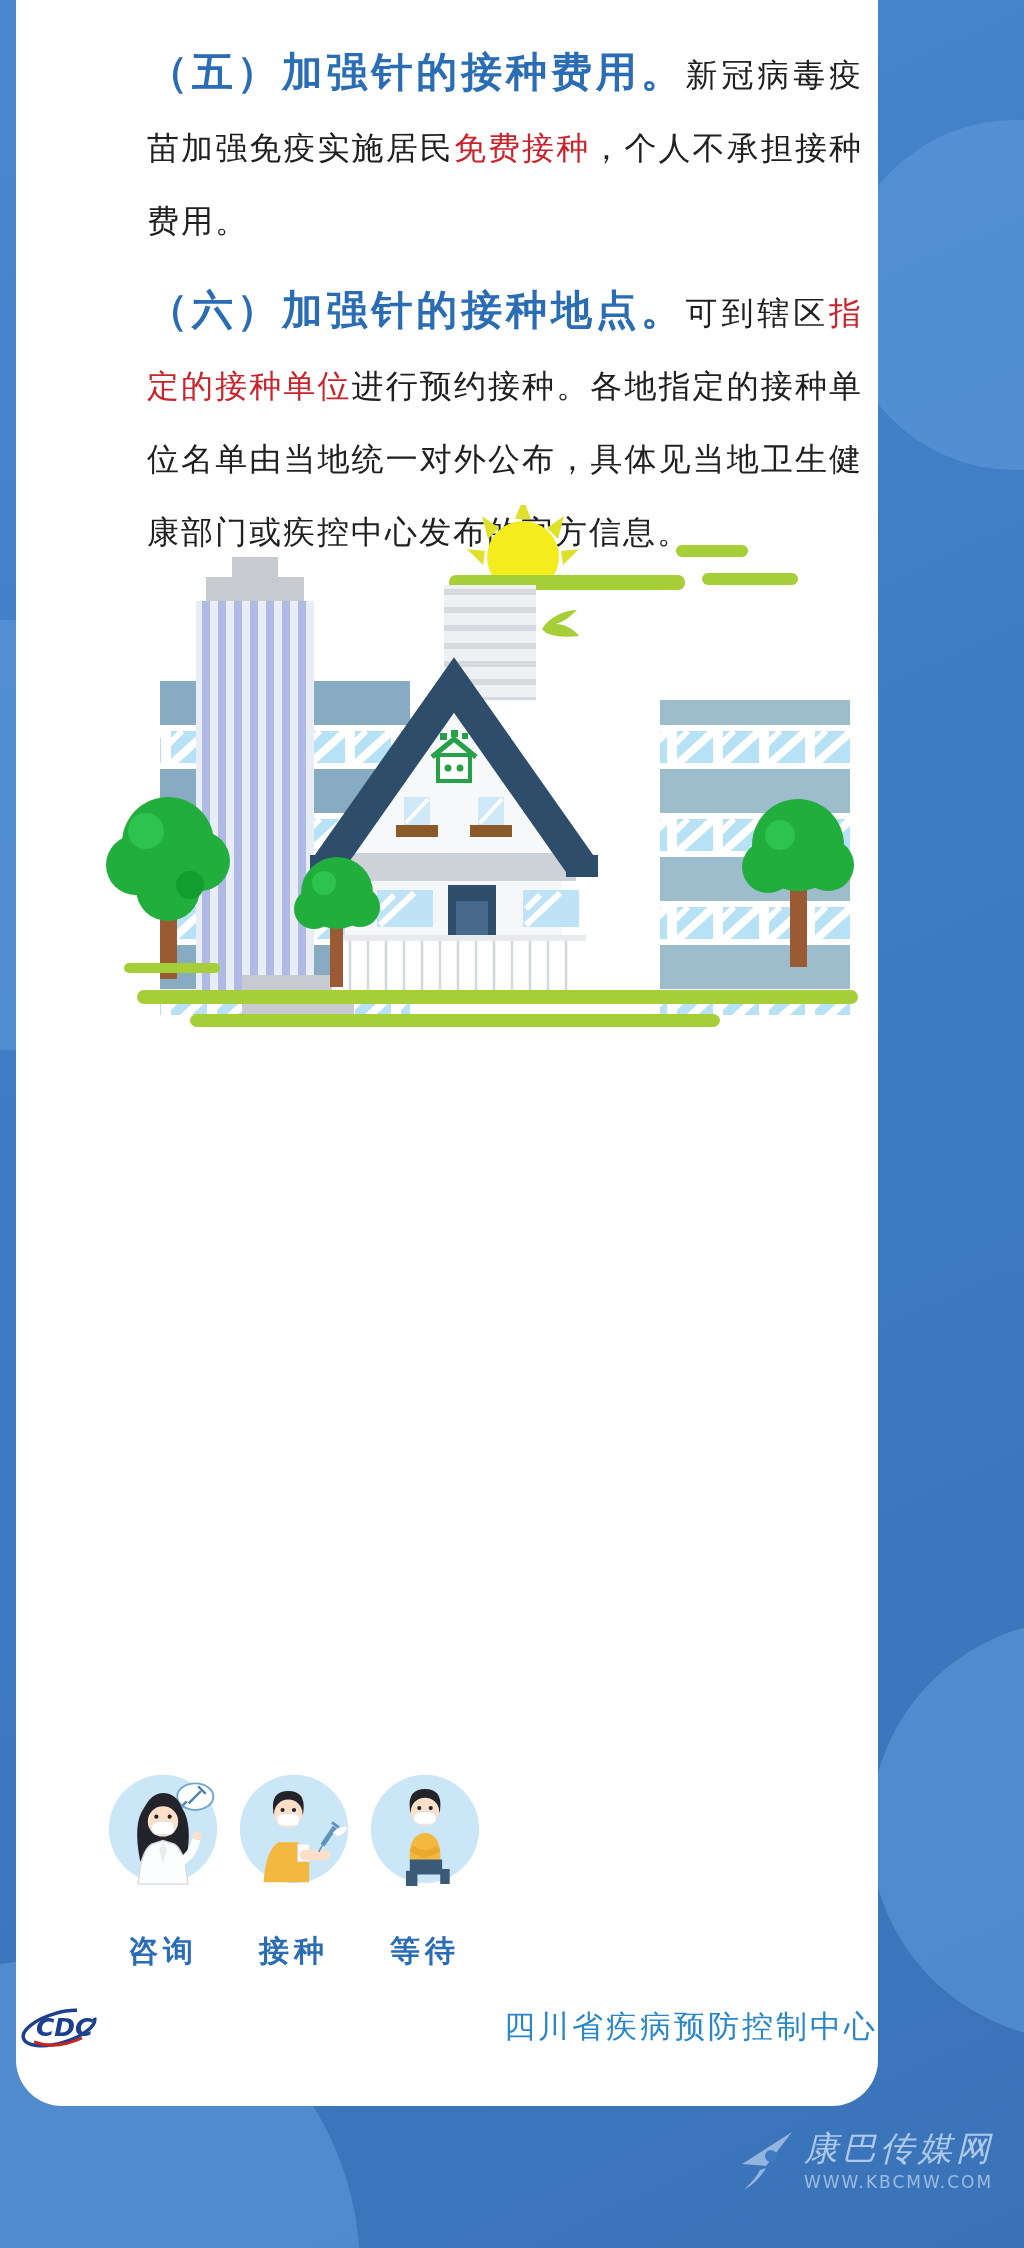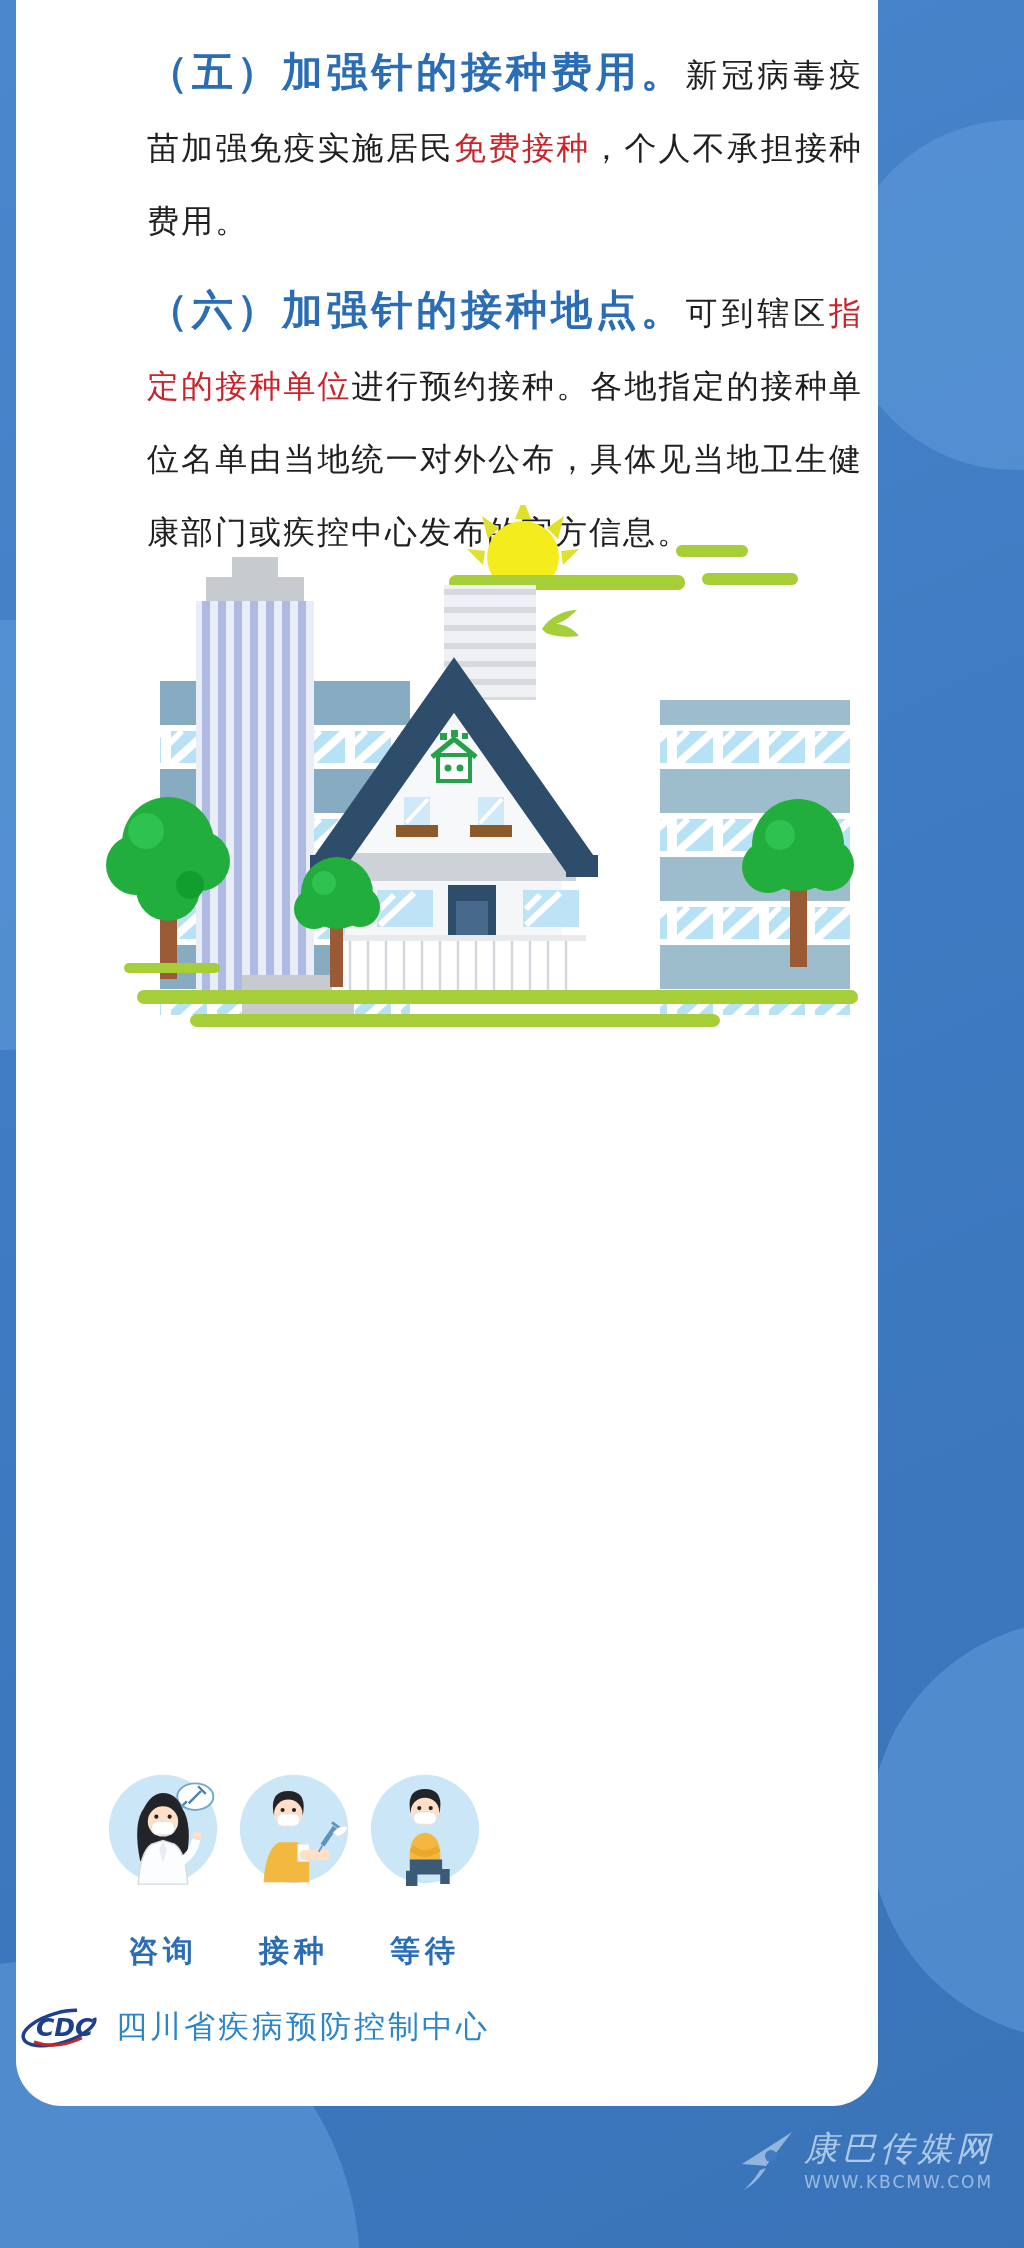--- a/index.html
+++ b/index.html
@@ -11,21 +11,21 @@
         border-radius:0 0 46px 46px;z-index:2;}
   .para{position:absolute;left:115px;width:716px;margin:16px;font-size:32px;line-height:73px;
         letter-spacing:2px;color:#202020;text-align:justify;}
   .sec-title{font-size:41px;font-weight:bold;color:#2a6db5;letter-spacing:2px;}
   .seg.red{color:#c9242b;}
   .seg.red-large{color:#d2191f;font-size:46px;font-weight:bold;}
   .illu{position:absolute;left:58px;top:505px;}
   .steps{position:absolute;left:90px;top:1772px;display:flex;gap:17px;}
   .step{width:114px;display:flex;flex-direction:column;align-items:center;gap:23px;}
   .step-label{margin-top:22px;font-size:30px;font-weight:bold;color:#2a6db5;letter-spacing:5px;}
-  .footer{position:absolute;left:0;top:1998px;width:100%;display:flex;align-items:center;justify-content:flex-start;gap:14px;}
+  .footer{position:absolute;left:0;top:1998px;width:100%;display:flex;align-items:center;justify-content:space-between;gap:14px;}
   .org{font-size:31px;font-weight:normal;color:#2a86c8;letter-spacing:3px;}
   .watermark{position:absolute;right:30px;top:2126px;z-index:3;display:flex;align-items:flex-end;gap:8px;}
   .wm-col{display:flex;flex-direction:column;align-items:flex-start;}
   .wm-name{font-size:34px;font-weight:normal;color:rgba(218,234,252,.72);letter-spacing:4px;font-style:italic;}
   .wm-url{font-size:17px;color:rgba(218,234,252,.6);letter-spacing:2px;}
 </style>
 </head>
 <body>
 
 <div class="stage">

